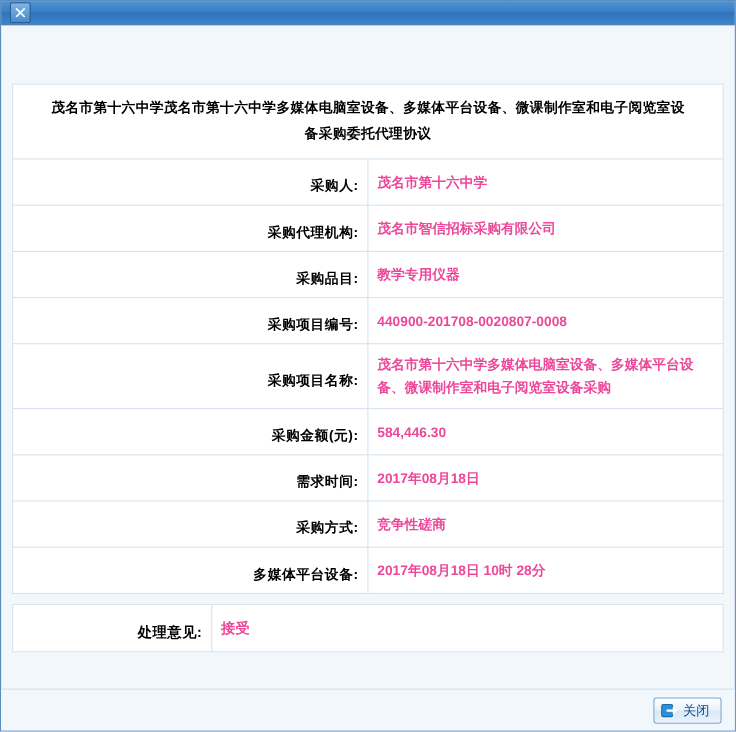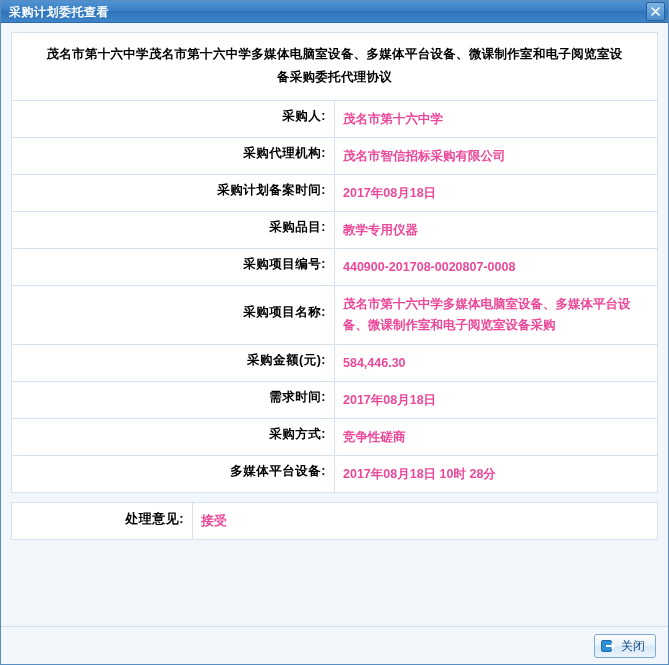--- a/index.html
+++ b/index.html
@@ -57,20 +57,21 @@
     cursor: pointer;
   }
   .close-box svg { display: block; }
 
   
   .content {
     flex: 1 1 auto;
     padding: 9px 10px 0 10px;
     box-sizing: border-box;
     overflow: hidden;
+    margin-top: 44px;
   }
   table.detail {
     width: 100%;
     border-collapse: collapse;
     background: #ffffff;
     border: 1px solid #c9d9e8;
     table-layout: fixed;
   }
   table.detail td {
     border: 1px solid #d6e3ef;
@@ -83,21 +84,21 @@
     font-size: 13.5px;
     line-height: 23px;
     padding: 10px 30px 11px 30px;
     color: #000;
     letter-spacing: 0.3px;
   }
   td.label {
     width: 168px;
     text-align: right;
     font-weight: bold;
-    padding: 3px 8px 8px 4px;
+    padding: 16px 8px 8px 4px;
     color: #000;
     background: #ffffff;
     letter-spacing: 0.5px;
   }
   td.value {
     padding: 8px 6px 8px 8px;
     color: #ec4899;
     line-height: 20px;
     font-weight: bold;
   }
@@ -148,21 +149,20 @@
   }
   .btn-close svg { display: block; }
   .btn-label { line-height: 20px; }
 </style>
 </head>
 <body>
 
 <div class="window">
 
   <div class="titlebar">
-    <div class="titlebar-title">采购计划委托查看</div>
     <div class="close-box">
       <svg width="9" height="9" viewBox="0 0 9 9">
         <path d="M1 1 L8 8 M8 1 L1 8" stroke="#ffffff" stroke-width="1.6" stroke-linecap="round" fill="none"></path>
       </svg>
     </div>
   </div>
 
   <div class="content">
 
     <table class="detail">
@@ -170,24 +170,20 @@
         <tr>
           <td class="doc-title" colspan="2">茂名市第十六中学茂名市第十六中学多媒体电脑室设备、多媒体平台设备、微课制作室和电子阅览室设备采购委托代理协议</td>
         </tr>
         <tr>
           <td class="label">采购人:</td>
           <td class="value">茂名市第十六中学</td>
         </tr>
         <tr>
           <td class="label">采购代理机构:</td>
           <td class="value">茂名市智信招标采购有限公司</td>
-        </tr>
-        <tr>
-          <td class="label">采购计划备案时间:</td>
-          <td class="value">2017年08月18日</td>
         </tr>
         <tr>
           <td class="label">采购品目:</td>
           <td class="value">教学专用仪器</td>
         </tr>
         <tr>
           <td class="label">采购项目编号:</td>
           <td class="value">440900-201708-0020807-0008</td>
         </tr>
         <tr>

